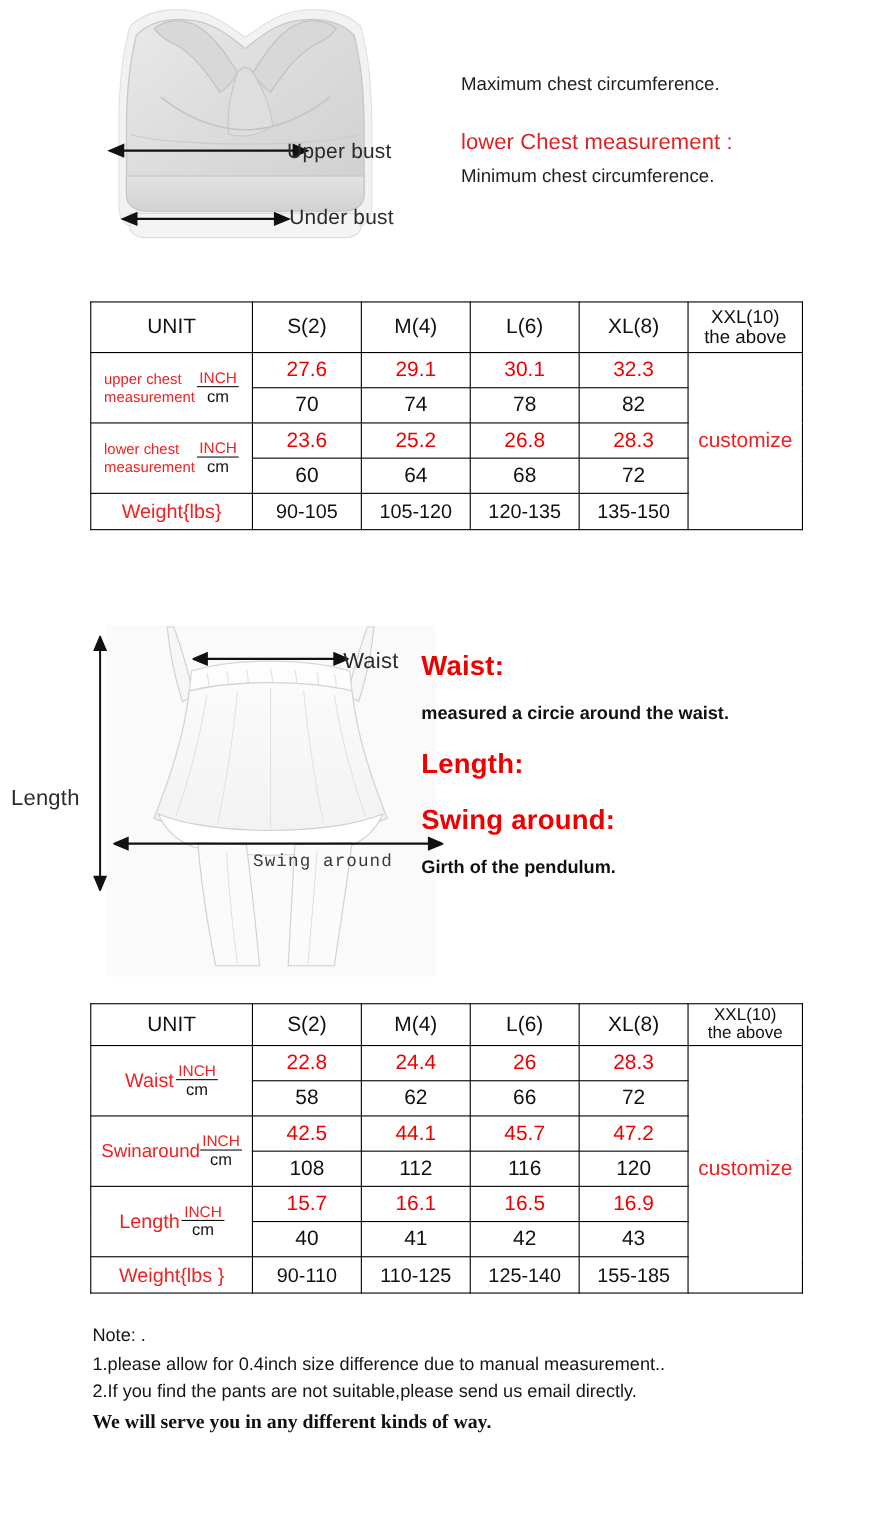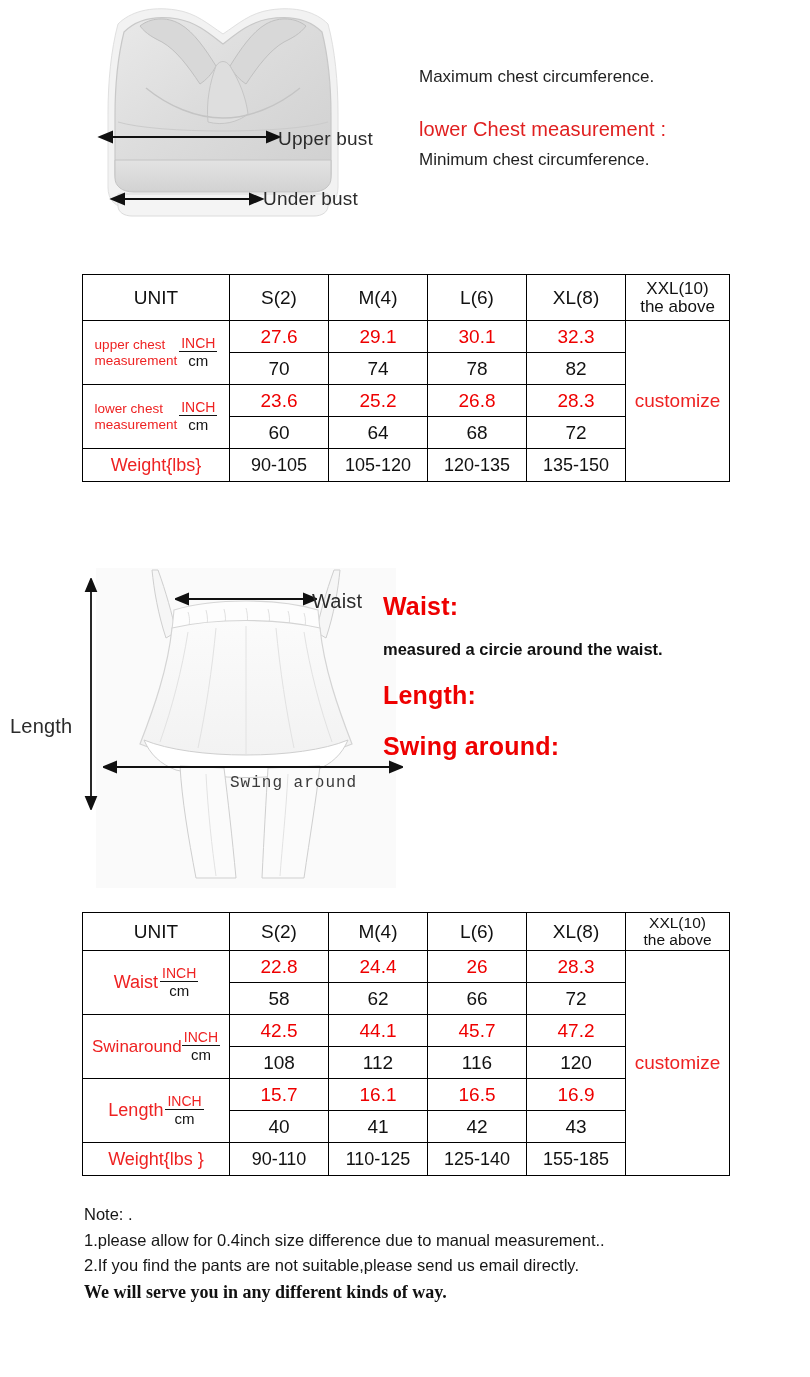--- a/index.html
+++ b/index.html
@@ -26,21 +26,21 @@
   }
   #bra-svg { display:block; width: 300px; height: 230px; }
 
   .dim-label {
     font-family: "Liberation Sans", sans-serif;
     font-size: 19px;
     color: #2b2b2b;
     white-space: nowrap;
     letter-spacing: .2px;
   }
-  #label-upper-bust { left: 278px; top: 128px; }
+  #label-upper-bust { left: 261px; top: 128px; }
   #label-under-bust { left: 263px; top: 188px; }
 
   
   #chest-desc { left: 419px; top: 58px; width: 380px; }
   .desc-head {
     font-family: "Liberation Sans", sans-serif;
     font-size: 20px;
     color: #e02020;
     letter-spacing: .1px;
     white-space: nowrap;
@@ -431,20 +431,21 @@
 <div class="abs dim-label" id="label-length">Length</div>
 <div class="abs" id="label-swing">Swing around</div>
 
 <div class="abs" id="pants-desc">
   <div class="p-head">Waist:</div>
   <div class="p-body">measured a circie around the waist.</div>
   <div class="p-gap"></div>
   <div class="p-head">Length:</div>
   <div class="p-gap"></div>
   <div class="p-head">Swing around:</div>
+  <div class="p-body">Girth of the pendulum.</div>
 </div>
 
 <table class="size-table abs" id="table-bottom">
   <colgroup>
     <col class="col-unit">
       <col class="col-size">
       <col class="col-size">
     <col class="col-size">
       <col class="col-size">
       <col class="col-xxl">

